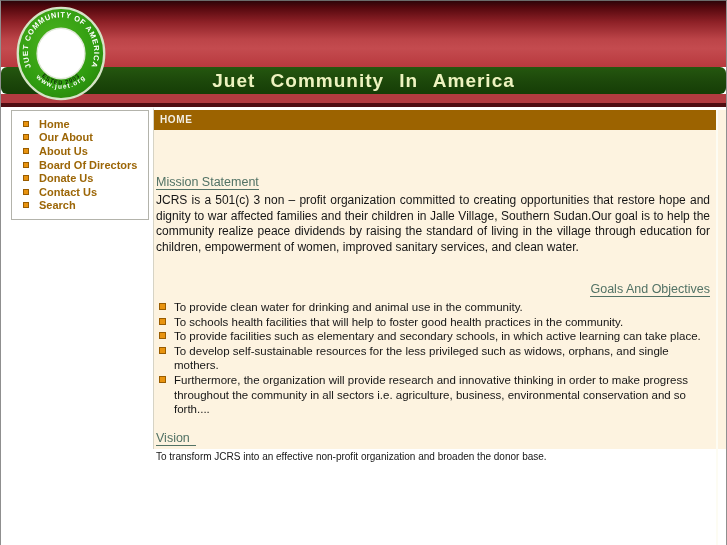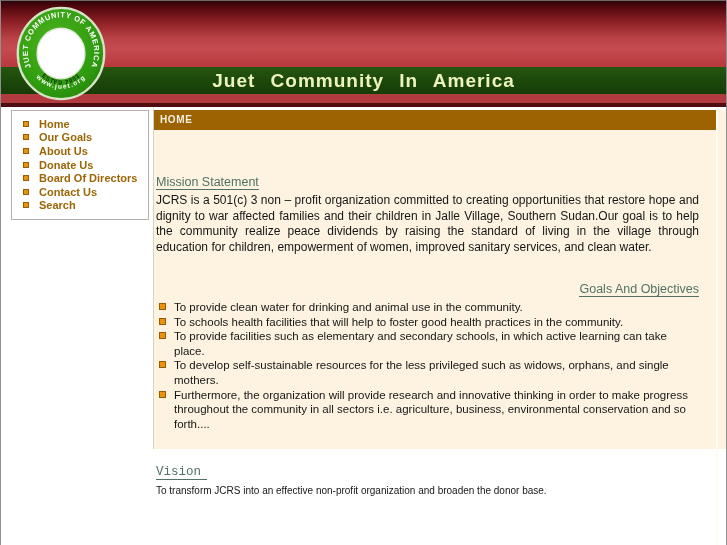--- a/index.html
+++ b/index.html
@@ -19,21 +19,21 @@
 
   
   .header { position:relative; width:100%; height:106px; }
   .header-gradient {
     height:66px;
     background:linear-gradient(180deg,#2e0409 0%,#55080e 10%,#8e2127 32%,#bc4448 58%,#c44b4f 72%,#b8393e 100%);
   }
   .title-bar {
     height:27px;
     background:linear-gradient(180deg,#25570f 0%,#1c470a 55%,#163d06 100%);
-    display:flex; align-items:center; justify-content:center;
+    display:flex; align-items:center; justify-content:center;border-radius:6px;
   }
   .title-text {
     color:#edf3bf;
     font-size:19px;
     font-weight:bold;
     letter-spacing:1px;
     word-spacing:9px;
   }
   .header-redstrip { height:9px; background:#b23b40; }
   .header-darkline { height:4px; background:#4f0d12; }
@@ -76,21 +76,21 @@
   }
   .home-bar {
     height:20px; line-height:20px;
     background:#9c6300;
     color:#f3efe4;
     font-size:10px; font-weight:bold;
     letter-spacing:0.6px;
     padding-left:6px;
   }
 
-  .content { padding:0 17px 0 2px; }
+  .content { padding:0 6px 0 2px; }
 
   .green-link {
     display:inline-block;
     color:#527265;
     font-size:12.5px;
     border-bottom:1px solid #527265;
     cursor:pointer;
   }
   .mission-heading { margin-top:42px; }
   .para {
@@ -101,21 +101,21 @@
     text-align:justify;
   }
   .goals-heading { margin-top:24px;text-align:right; }
   .goal-list { margin-top:3px; }
   .goal-row { display:flex; line-height:14.6px; font-size:11.5px; color:#161616; }
   .goal-sq {
     width:7px; height:7px; flex:none;
     background:#e8930f; border:1px solid #995c00;
     margin:3px 8px 0 3px;
   }
-  .vision-heading { margin-top:31px; padding-right:6px;font-family:Liberation Mono, monospace; }
+  .vision-heading { margin-top:11px; padding-right:6px; }
   .vision-text { margin-top:3px; font-size:10px; line-height:15px; color:#161616; }
 </style>
 </head>
 <body>
 
 <div class="page">
 
   <div class="header">
     <div class="header-gradient"></div>
     <div class="title-bar">
@@ -154,33 +154,33 @@
   <div class="body">
 
     <div class="left-col">
       <div class="sidebar-box">
         <div class="nav-item">
           <span class="nav-sq"></span>
           <span class="nav-label">Home</span>
         </div>
         <div class="nav-item">
           <span class="nav-sq"></span>
-          <span class="nav-label">Our Goals</span>
+          <span class="nav-label">Our About</span>
         </div>
         <div class="nav-item">
           <span class="nav-sq"></span>
           <span class="nav-label">About Us</span>
         </div>
         <div class="nav-item">
           <span class="nav-sq"></span>
+          <span class="nav-label">Board Of Directors</span>
+        </div>
+        <div class="nav-item">
+          <span class="nav-sq"></span>
           <span class="nav-label">Donate Us</span>
-        </div>
-        <div class="nav-item">
-          <span class="nav-sq"></span>
-          <span class="nav-label">Board Of Directors</span>
         </div>
         <div class="nav-item">
           <span class="nav-sq"></span>
           <span class="nav-label">Contact Us</span>
         </div>
         <div class="nav-item">
           <span class="nav-sq"></span>
           <span class="nav-label">Search</span>
         </div>
       </div>

